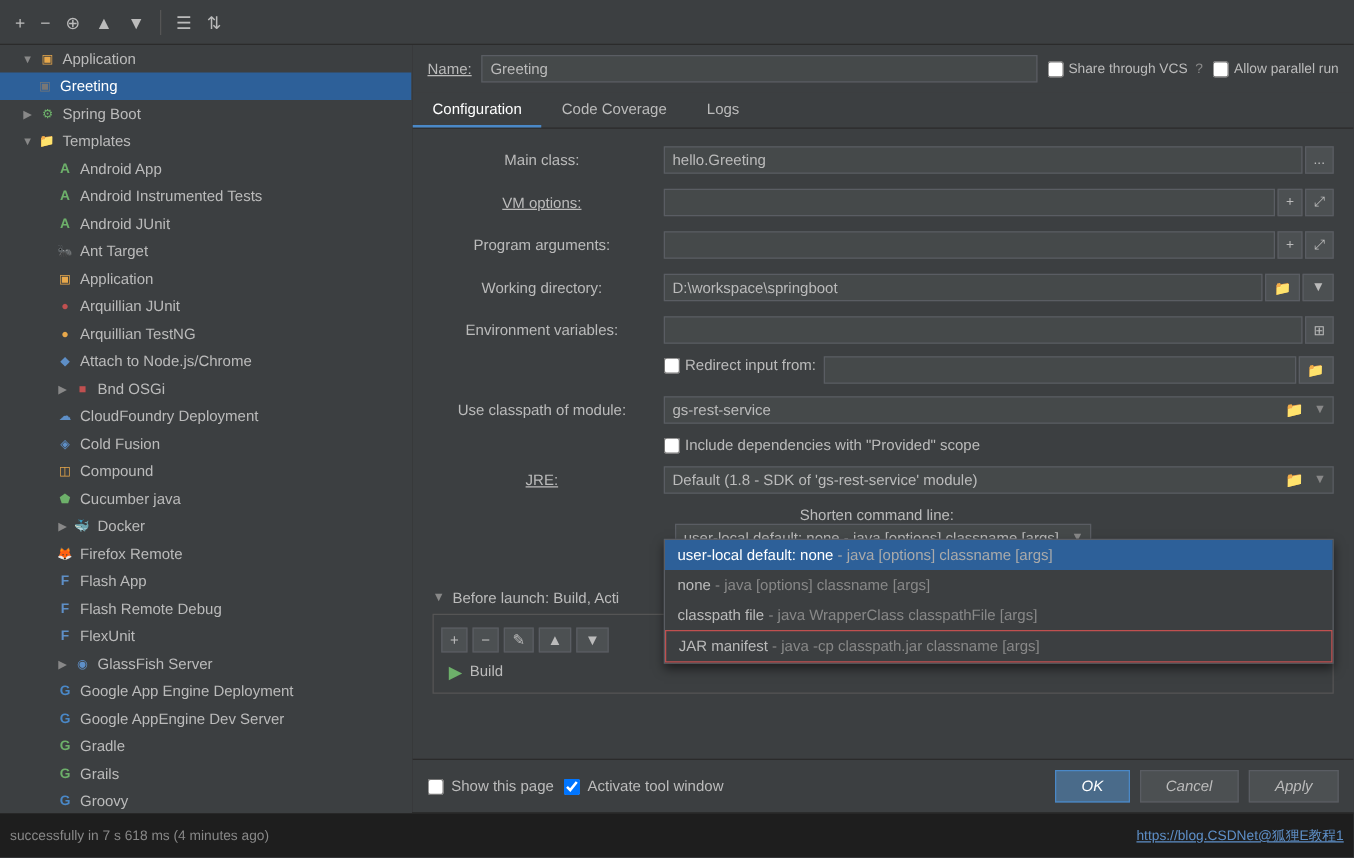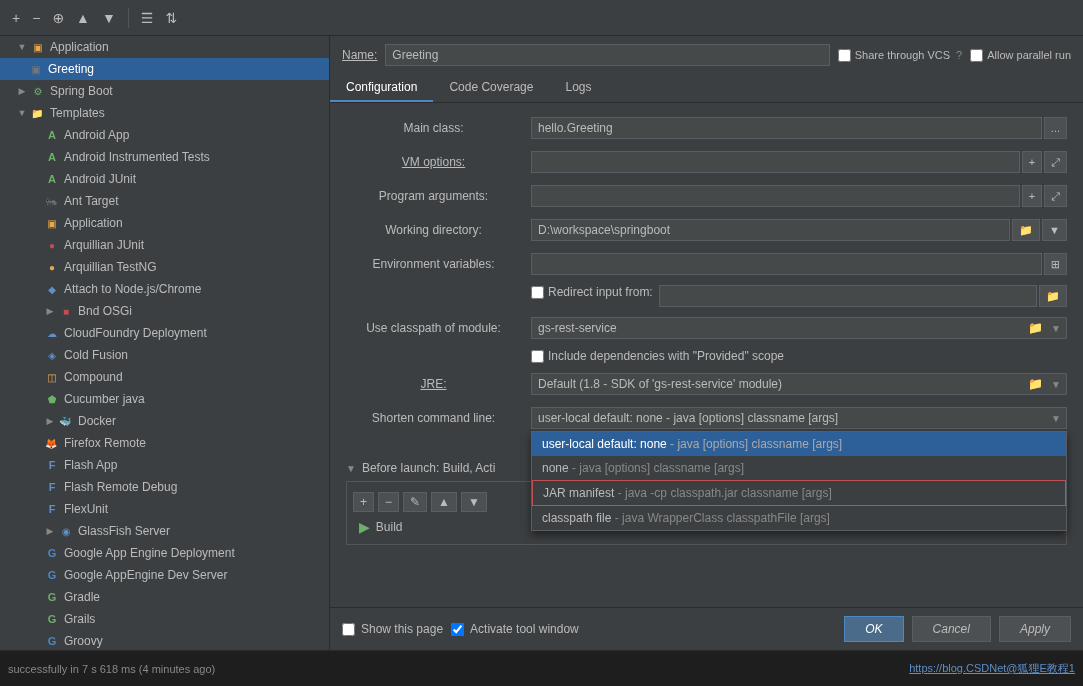--- a/index.html
+++ b/index.html
@@ -652,41 +652,41 @@
         <span class="form-label underline">JRE:</span>
         <div class="select-wrapper">
           <select>
             <option>Default (1.8 - SDK of 'gs-rest-service' module)</option>
           </select>
           <span class="select-icon-btn">📁</span>
           <span class="select-arrow">▼</span>
         </div>
       </div>
 
-      <div class="form-row shorten-row" style="position:relative;">
+      <div class="form-row shorten-row" style="position:relative;flex-direction:column;">
         <span class="form-label">Shorten command line:</span>
         <div class="select-wrapper">
           <select>
             <option>user-local default: none - java [options] classname [args]</option>
           </select>
           <span class="select-arrow">▼</span>
         </div>
 
         <div class="dropdown-overlay" style="top: 26px; left: 185px;">
           <div class="dropdown-item selected-dd">
             <span style="color:#ffffff;">user-local default: none</span><span style="color:#aaaaaa;"> - java [options] classname [args]</span>
           </div>
           <div class="dropdown-item">
             <span>none</span><span style="color:#888888;"> - java [options] classname [args]</span>
           </div>
+          <div class="dropdown-item">
+            <span>classpath file</span><span style="color:#888888;"> - java WrapperClass classpathFile [args]</span>
+          </div>
           <div class="dropdown-item highlighted-dd">
             <span>JAR manifest</span><span style="color:#888888;"> - java -cp classpath.jar classname [args]</span>
-          </div>
-          <div class="dropdown-item">
-            <span>classpath file</span><span style="color:#888888;"> - java WrapperClass classpathFile [args]</span>
           </div>
         </div>
       </div>
 
       <div class="checkbox-row" style="margin-top: 6px;">
         <label>
           <input type="checkbox" style="">
           <span>Enable capturing form</span>
         </label>
       </div>

